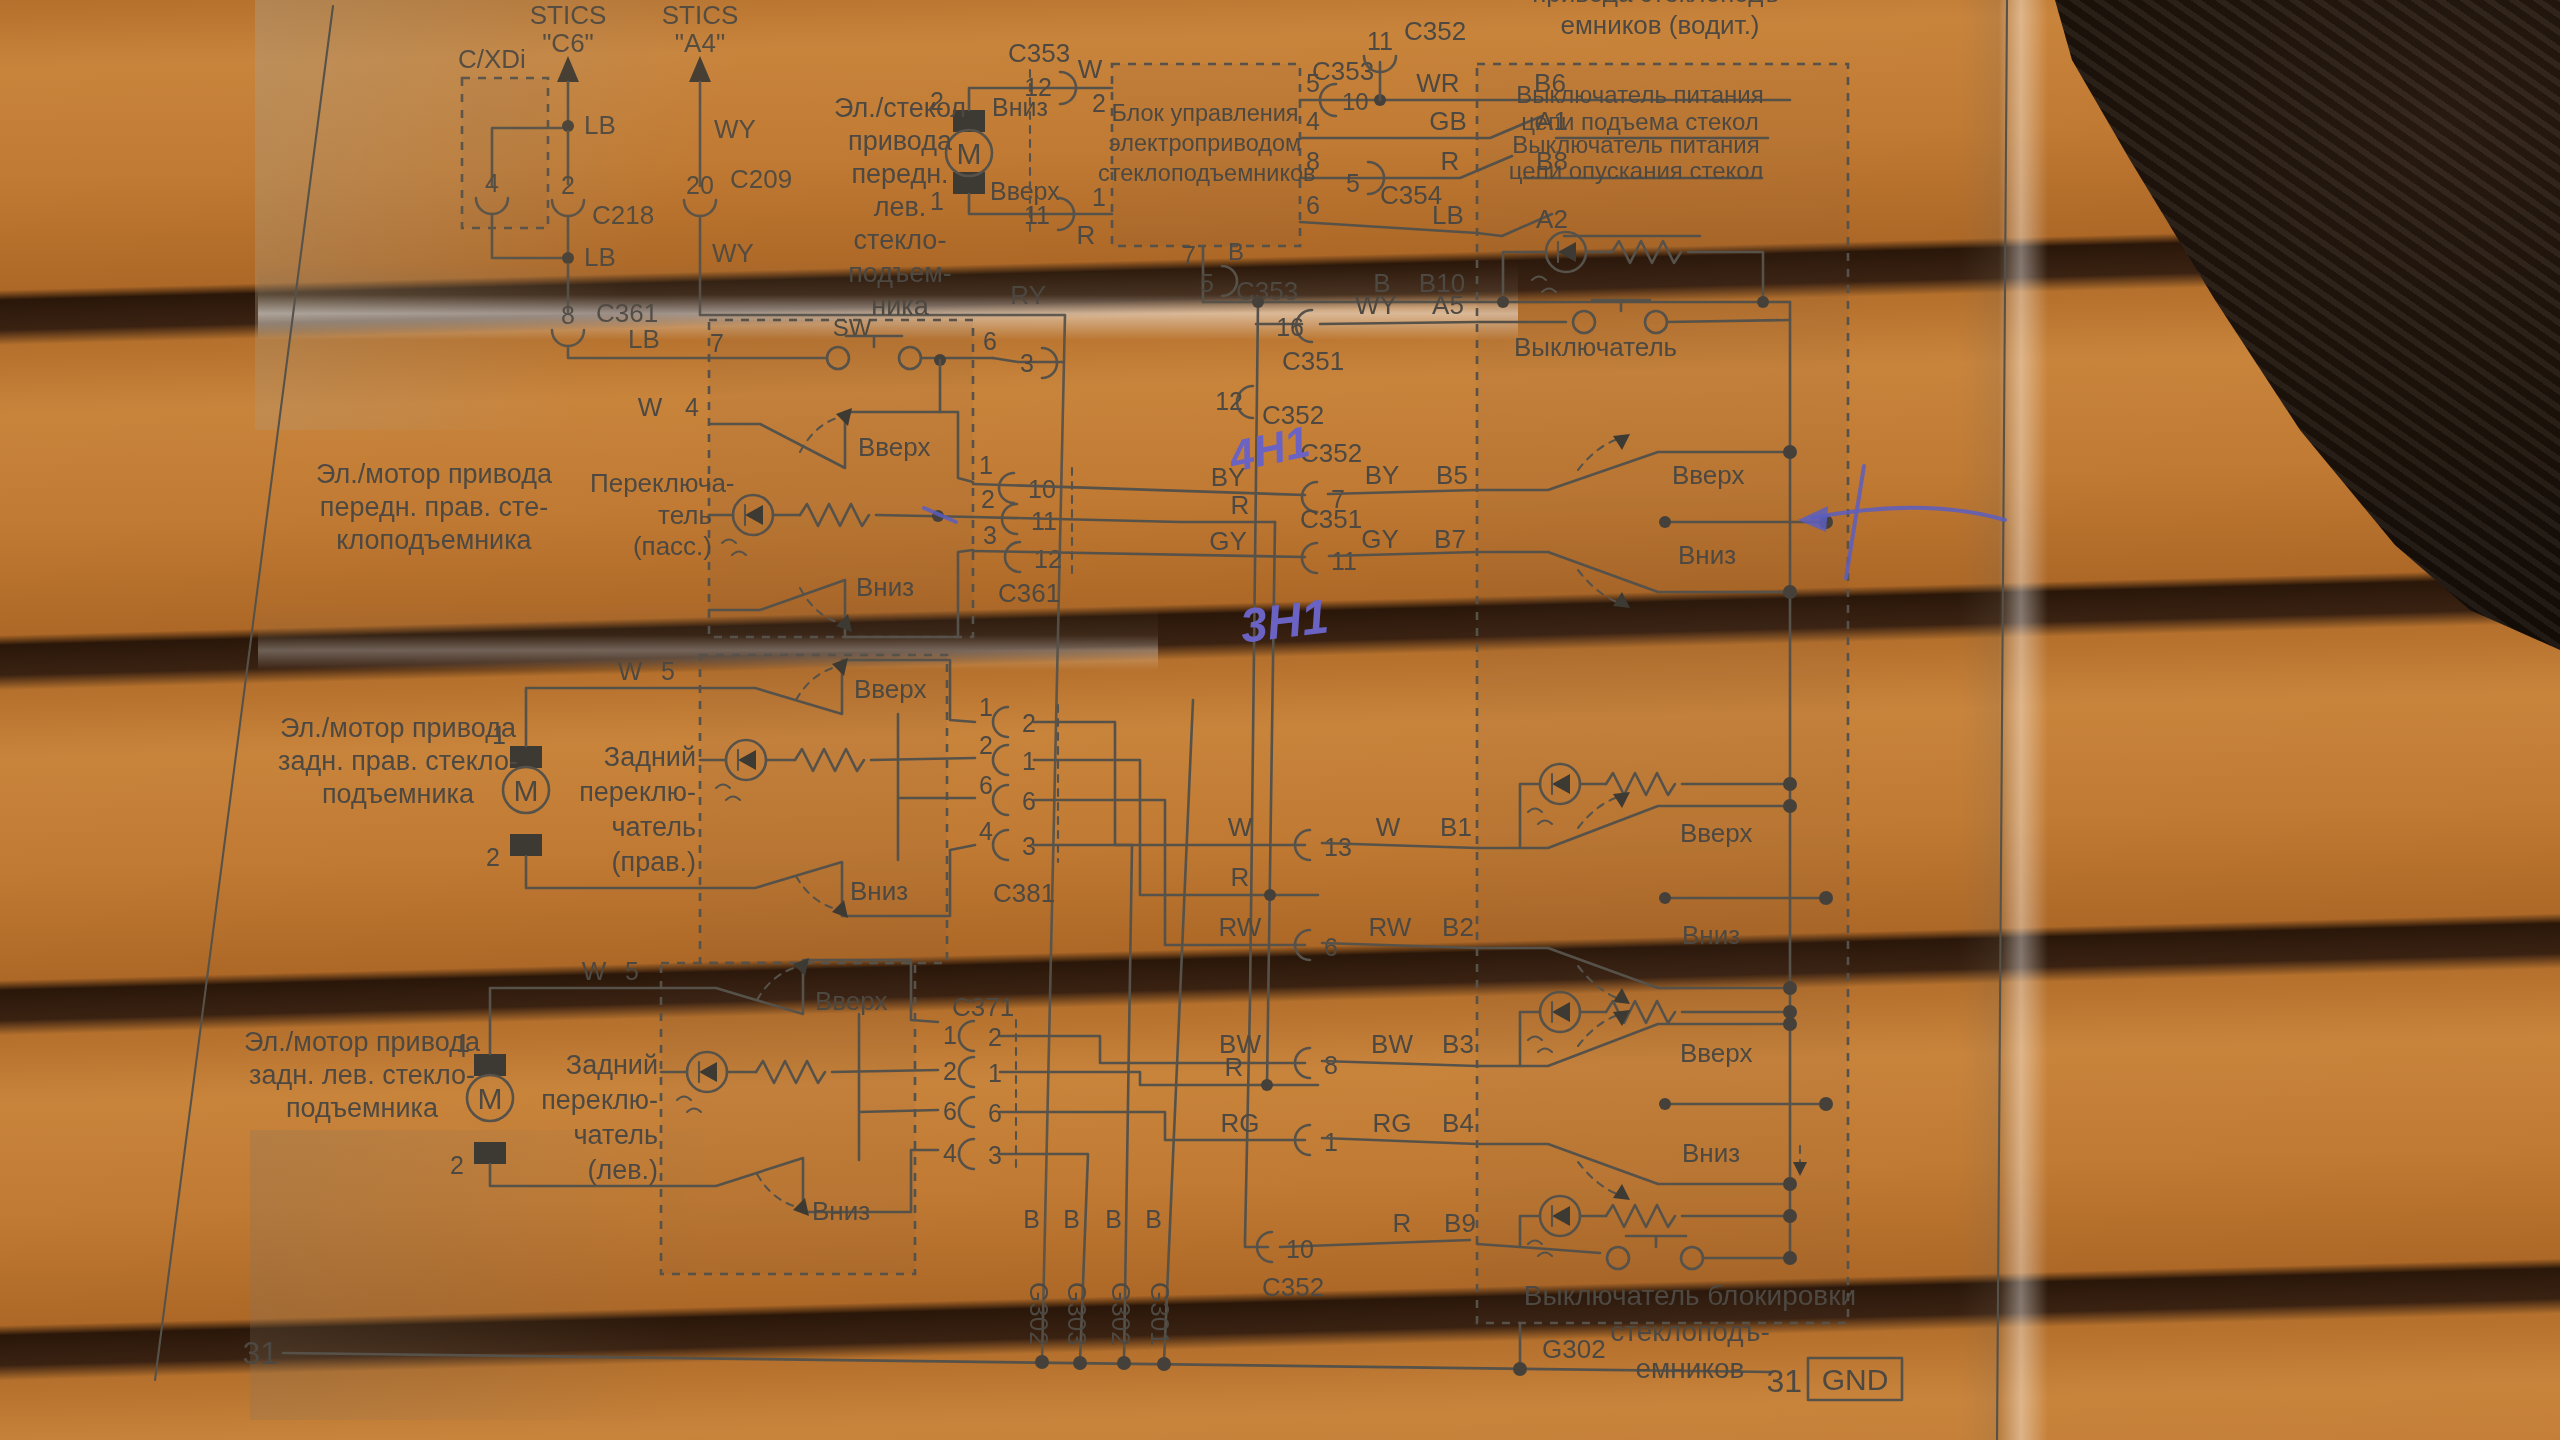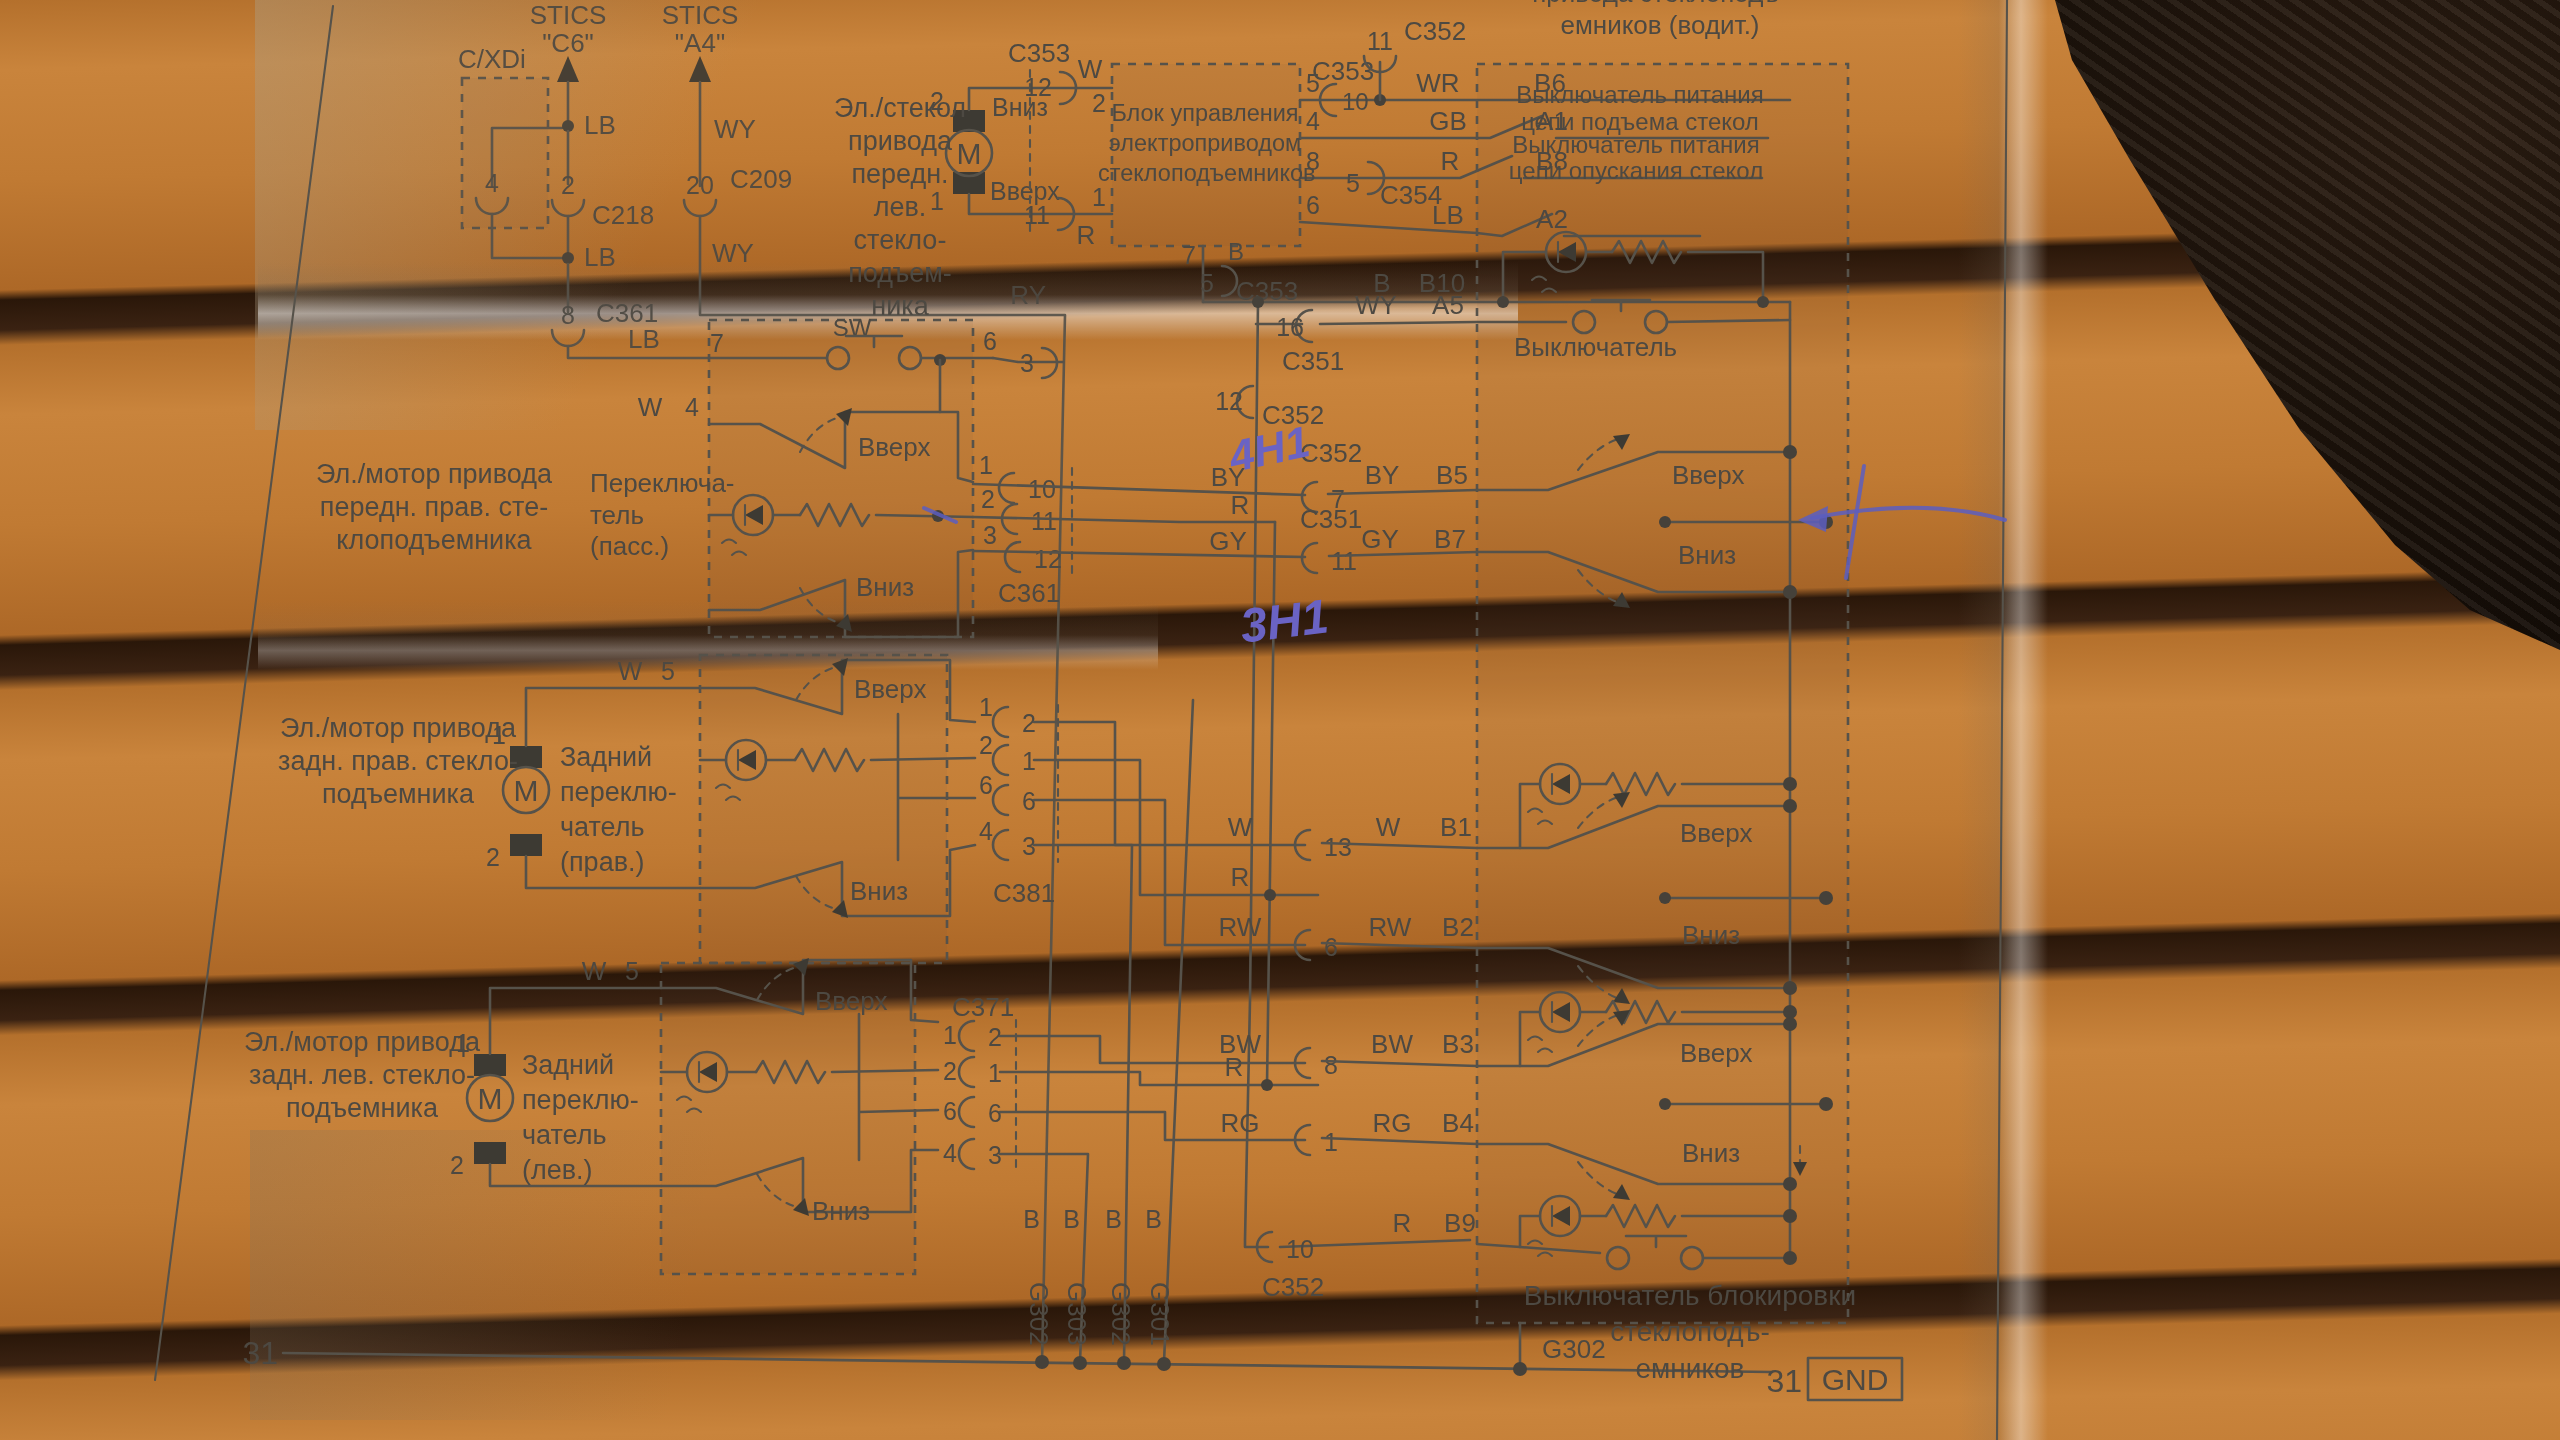--- a/index.html
+++ b/index.html
@@ -37,21 +37,21 @@
   .s24{font-size:24px}.s25{font-size:25px}.s30{font-size:30px}.s32{font-size:32px}
   .ink{stroke:#56524a;stroke-width:2.6;fill:none;stroke-linecap:round;stroke-linejoin:round}
   .thin{stroke-width:2.1}
   .dash{stroke-dasharray:7 7}
   .dashbox{fill:rgba(80,74,62,.06);stroke:#56524a;stroke-width:2.6;stroke-dasharray:8 8}
   .dot{fill:#45413a;stroke:none}
   .blk{fill:#3d3a33;stroke:none}
   .pen{stroke:#5c5ec0;fill:none;stroke-width:4;opacity:.85;stroke-linecap:round}
   .lab{position:absolute;z-index:4;color:#4d4942;font-size:27px;line-height:1.22;
        white-space:pre-line;pointer-events:none;}
-  .ctr{text-align:center}.rgt{text-align:left}
+  .ctr{text-align:center}.rgt{text-align:right}
   .hw{color:#6a63c4;font-style:italic;font-weight:bold;z-index:5}
 </style>
 </head>
 <body>
 
 <div id="stage">
   <div id="paper"></div>
   <div class="shade" id="sh1"></div>
   <div class="shade" id="sh2"></div>
   <div class="shade" id="sh3"></div>

